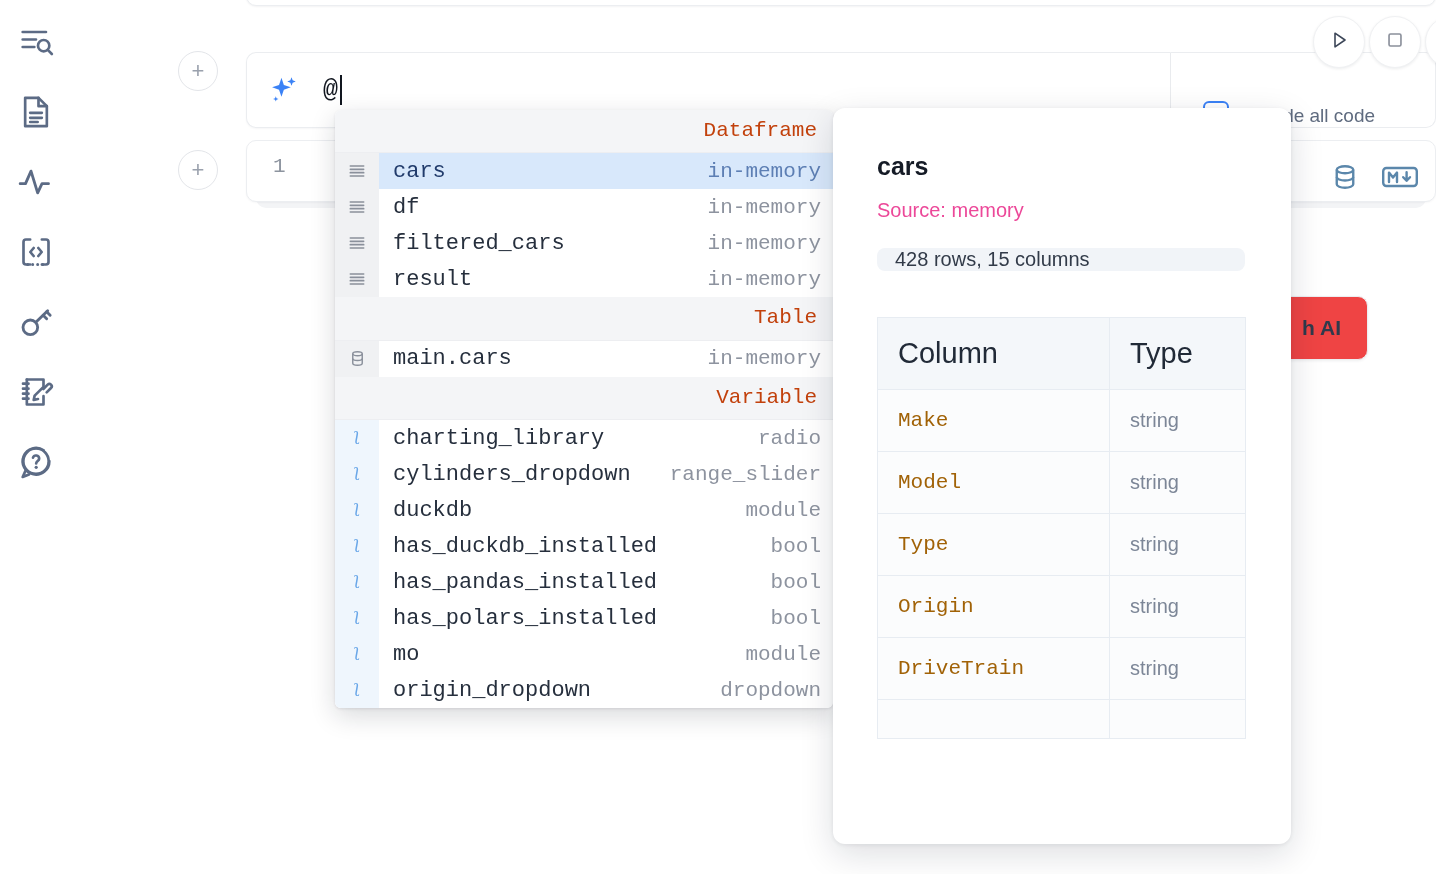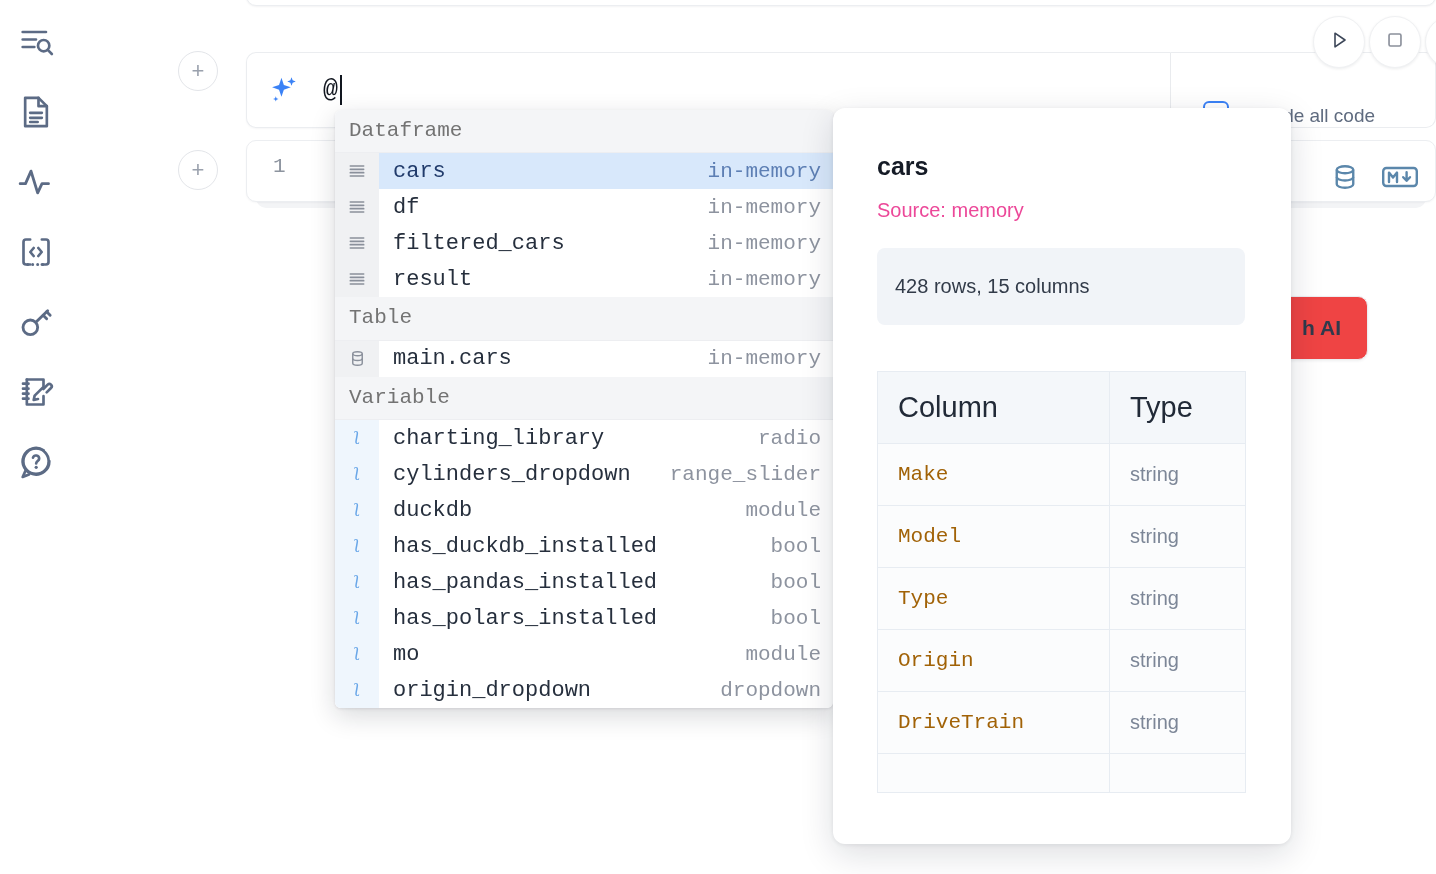--- a/index.html
+++ b/index.html
@@ -122,23 +122,24 @@
 
   
   .ac {
     position: absolute; left: 335px; top: 110px; width: 498px; height: 598px;
     background: #fff; border-radius: 6px;
     box-shadow: 0 8px 26px rgba(16,24,40,.16), 0 1px 3px rgba(16,24,40,.1);
     overflow: hidden;
     font-family: "Liberation Mono", monospace;
   }
   .ac-group {
-    background: #f4f5f7; color: #737373; font-size: 21px;
+    background: #f4f5f7; color: #c2410c; font-size: 21px;
     padding: 6px 16px 6px 14px; line-height: 1.45;
     border-bottom: 1px solid #edeef1;
+    text-align: right;
   }
   .ac-row {
     display: flex; align-items: center; height: 36px; background: #fff;
     cursor: pointer;
   }
   .ac-row.sel .ac-name, .ac-row.sel .ac-kind { background: #d8e8fb; }
   .ac-gutter {
     width: 44px; height: 36px; flex: none;
     display: flex; align-items: center; justify-content: center;
     background: #f0f1f3; color: #8a909b;
@@ -160,21 +161,21 @@
     position: absolute; left: 833px; top: 108px; width: 458px; height: 736px;
     background: #fff; border-radius: 12px;
     box-shadow: 0 10px 34px rgba(16,24,40,.14), 0 1px 4px rgba(16,24,40,.08);
     overflow: hidden;
   }
   .docs-inner { padding: 44px 46px 0 44px; }
   .docs-title { font-size: 25px; font-weight: 700; color: #151b26; }
   .docs-source { margin-top: 18px; font-size: 20px; color: #ec4899; }
   .docs-pill {
     margin-top: 26px; background: #f1f4f8; border-radius: 8px;
-    padding: 27px 18px; font-size: 20px; color: #323b49;
+    padding: 0 18px; font-size: 20px; color: #323b49;
   }
   .docs-table {
     margin-top: 46px; width: 368px; border-collapse: collapse;
     table-layout: fixed;
   }
   .docs-table th, .docs-table td {
     border: 1px solid #e7ecf2; text-align: left;
     padding: 19px 20px; background: #fbfcfd;
   }
   .docs-table th { background: #f4f7fa; font-weight: 400; font-size: 29px; color: #212a37; }

